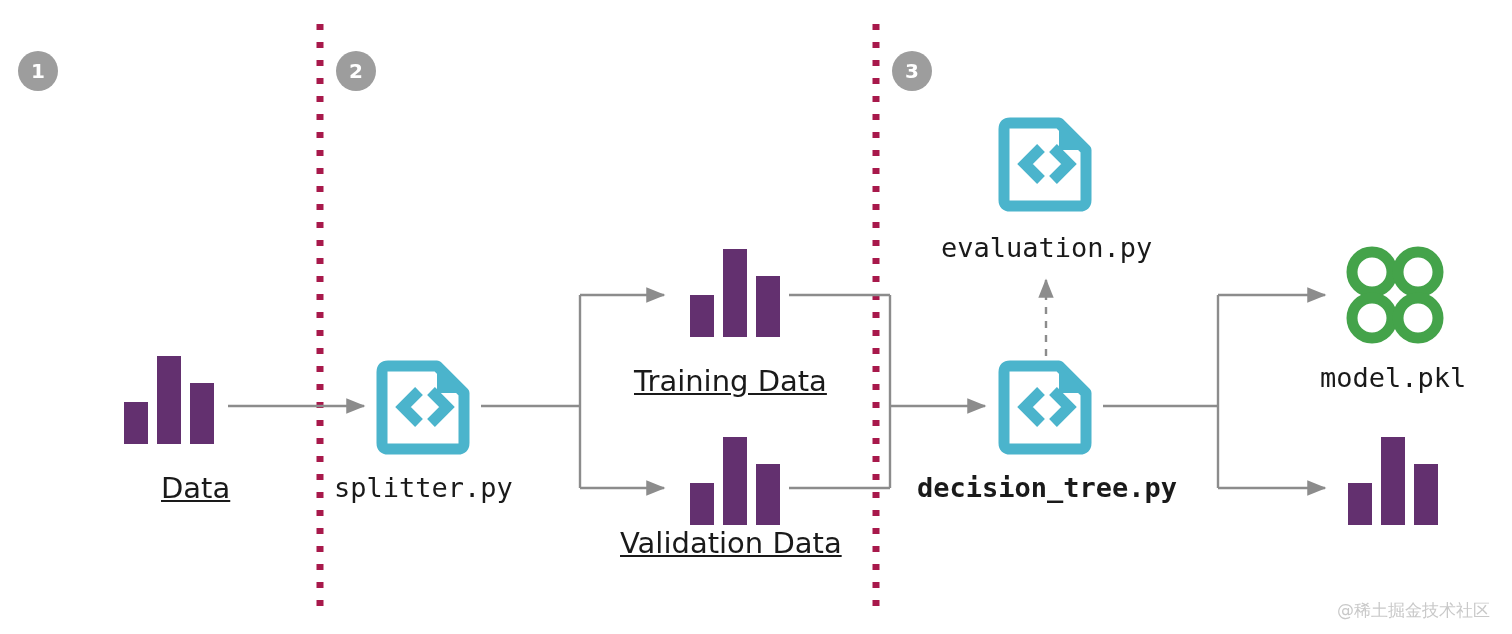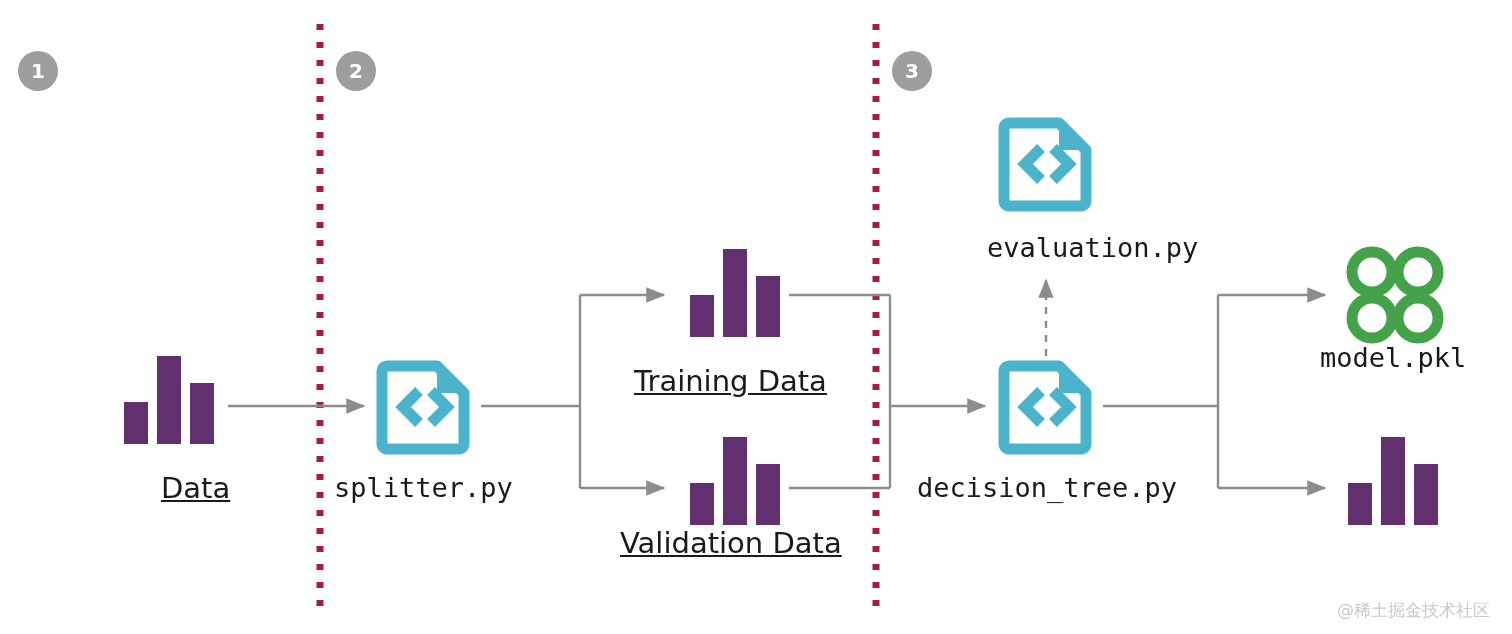--- a/index.html
+++ b/index.html
@@ -200,22 +200,22 @@
   </div>
 
   <div class="lbl lbl-sans" style="left:133px; top:474px;margin-left:28px;">Data</div>
 
   <div class="lbl lbl-mono" style="left:334px; top:474px;text-align:right;">splitter.py</div>
 
   <div class="lbl lbl-sans" style="left:634px; top:367px;">Training Data</div>
 
   <div class="lbl lbl-sans" style="left:620px; top:529px;">Validation Data</div>
 
-  <div class="lbl lbl-mono" style="left:987px; top:234px;">evaluation.py</div>
-
-  <div class="lbl lbl-mono" style="left:917px; top:474px;">decision_tree.py</div>
-
-  <div class="lbl lbl-mono" style="left:1320px; top:344px;text-align:center;">model.pkl</div>
+  <div class="lbl lbl-mono" style="left:941px; top:234px;">evaluation.py</div>
+
+  <div class="lbl lbl-mono" style="left:917px; top:474px;font-weight:bold;">decision_tree.py</div>
+
+  <div class="lbl lbl-mono" style="left:1320px; top:364px;text-align:center;">model.pkl</div>
 
 
   <div class="watermark">@稀土掘金技术社区</div>
 
 </div>
 
 </body></html>

